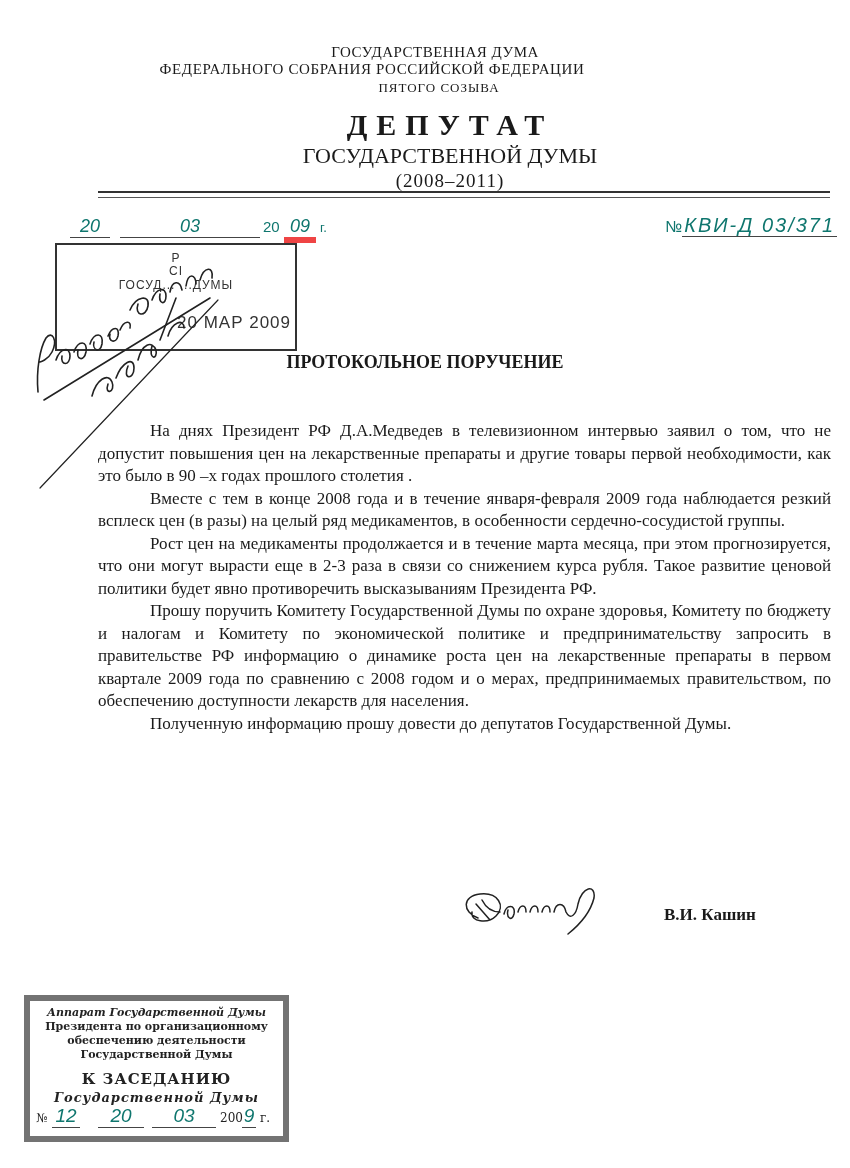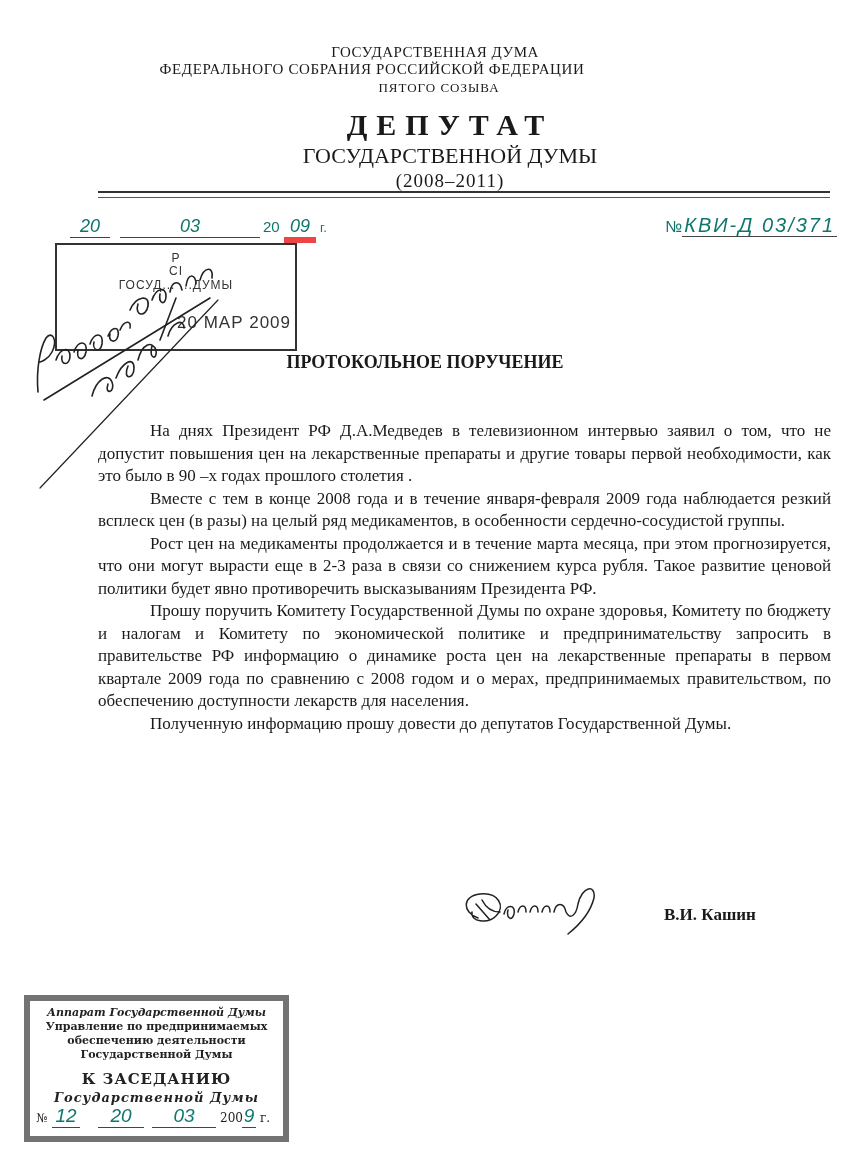--- a/index.html
+++ b/index.html
@@ -97,21 +97,21 @@
   <p>Вместе с тем в конце 2008 года и в течение января-февраля 2009 года наблюдается резкий всплеск цен (в разы) на целый ряд медикаментов, в особенности сердечно-сосудистой группы.</p>
   <p>Рост цен на медикаменты продолжается и в течение марта месяца, при этом прогнозируется, что они могут вырасти еще в 2-3 раза в связи со снижением курса рубля. Такое развитие ценовой политики будет явно противоречить высказываниям Президента РФ.</p>
   <p>Прошу поручить Комитету Государственной Думы по охране здоровья, Комитету по бюджету и налогам и Комитету по экономической политике и предпринимательству запросить в правительстве РФ информацию о динамике роста цен на лекарственные препараты в первом квартале 2009 года по сравнению с 2008 годом и о мерах, предпринимаемых правительством, по обеспечению доступности лекарств для населения.</p>
   <p>Полученную информацию прошу довести до депутатов Государственной Думы.</p>
 </div>
 
 <div class="abs signer">В.И. Кашин</div>
 
 <div class="abs bot-stamp">
   <div class="l" style="top:5px; font-style:italic;">Аппарат Государственной Думы</div>
-  <div class="l" style="top:19px;">Управление по предпринимаемых</div>
+  <div class="l" style="top:19px;">Президента по организационному</div>
   <div class="l" style="top:33px;">обеспечению деятельности</div>
   <div class="l" style="top:47px;">Государственной Думы</div>
   <div class="l big" style="top:69px;">К ЗАСЕДАНИЮ</div>
   <div class="l ital" style="top:89px;">Государственной Думы</div>
   <div class="numrow">
     <span style="left:0; top:2px;">№</span>
     <span class="hand" style="left:16px; top:-4px; font-size:19px; width:28px; border-bottom:1px solid #444; text-align:center;">12</span>
     <span class="hand" style="left:62px; top:-4px; font-size:19px; width:46px; border-bottom:1px solid #444; text-align:center;">20</span>
     <span class="hand" style="left:116px; top:-4px; font-size:19px; width:64px; border-bottom:1px solid #444; text-align:center;">03</span>
     <span style="left:184px; top:2px;">200</span>

